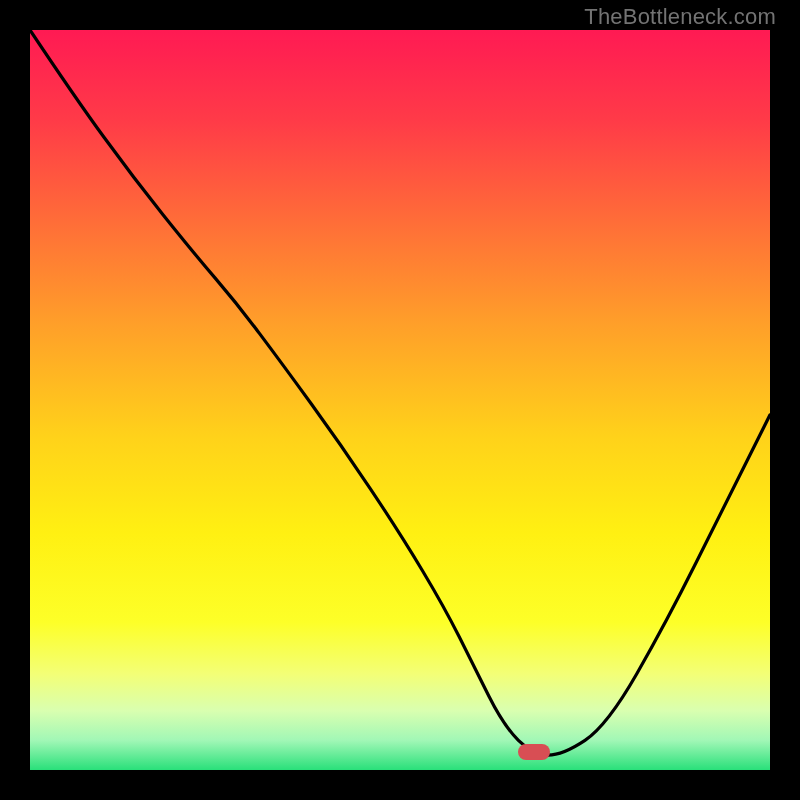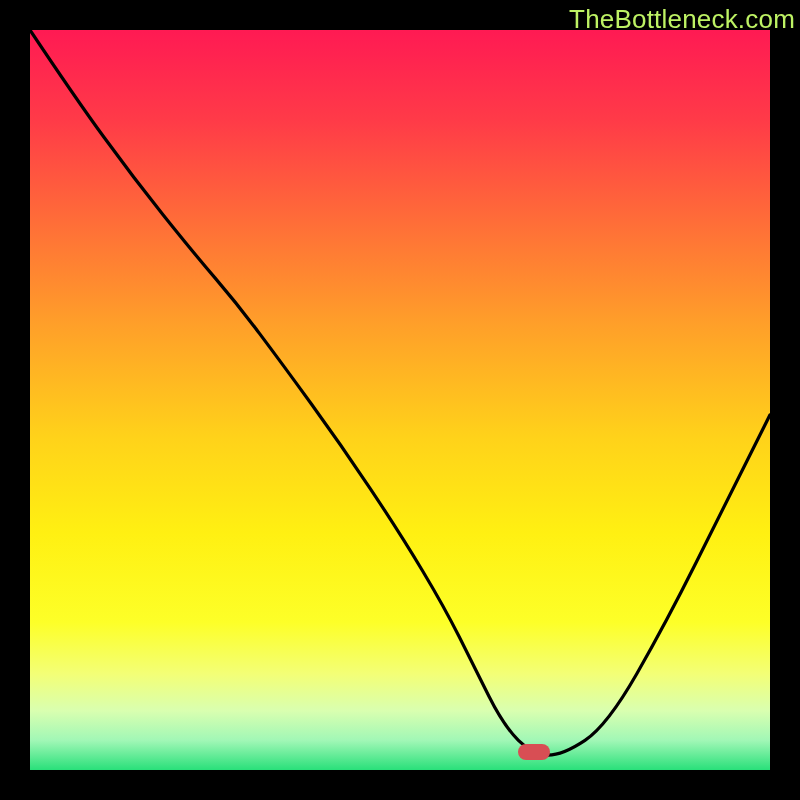--- a/index.html
+++ b/index.html
@@ -33,24 +33,24 @@
     inset: 0;
   }
   .marker {
     position: absolute;
     background: #d84e54;
     border-radius: 8px;
   }
   .watermark {
     position: absolute;
     top: 4px;
-    right: 5px;
+    right: 24px;
     font-family: Arial, Helvetica, sans-serif;
-    font-size: 26px;
-    color: #bef264;
+    font-size: 22px;
+    color: #737373;
     letter-spacing: 0.2px;
   }
 </style>
 </head>
 <body>
 
 <div class="frame">
   <div class="watermark">TheBottleneck.com</div>
 
   <div class="plot-area">

